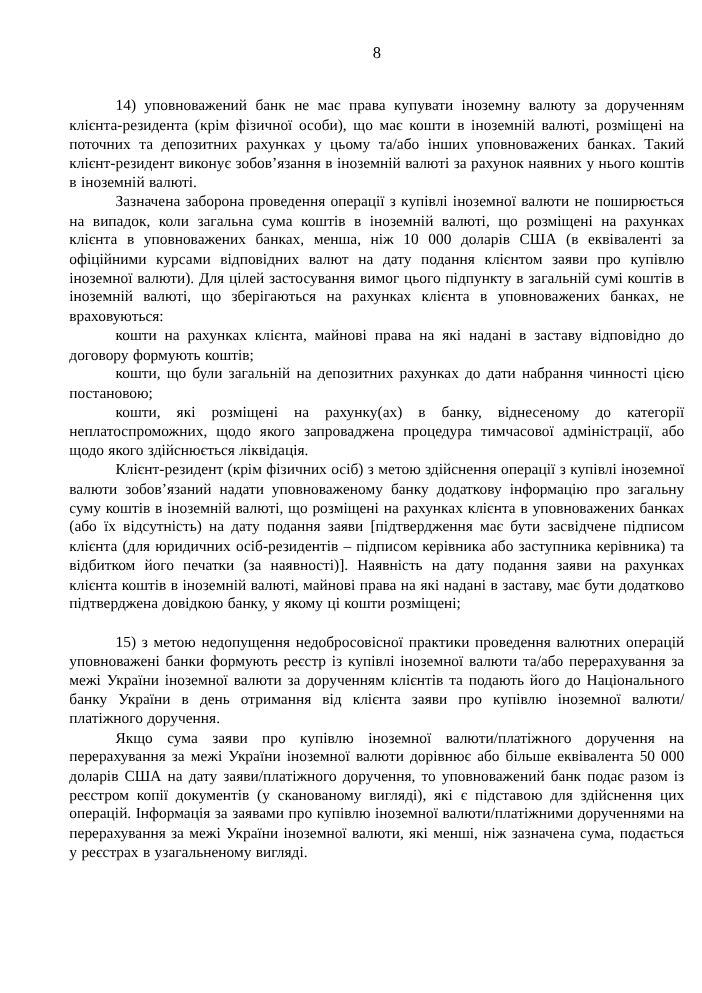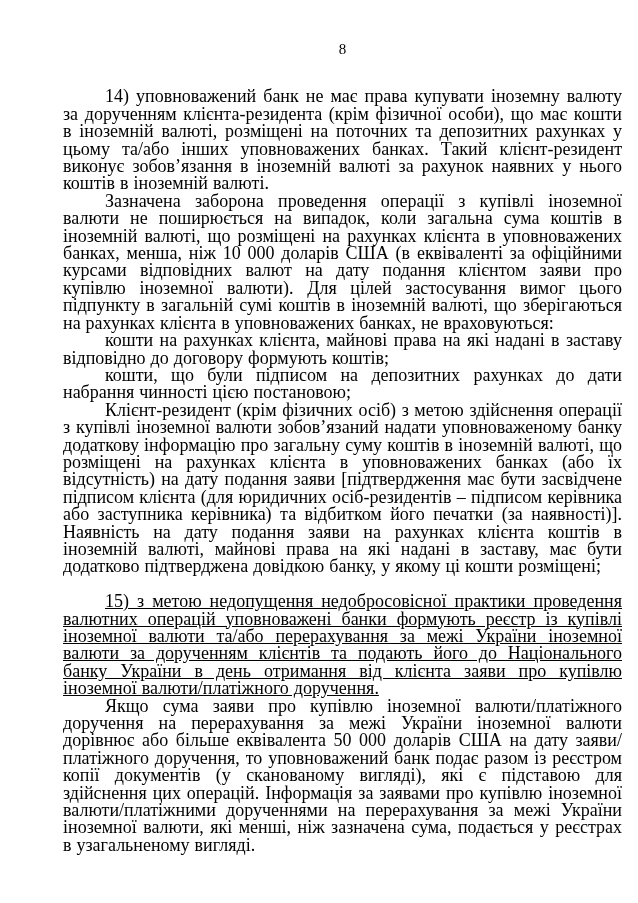--- a/index.html
+++ b/index.html
@@ -20,39 +20,39 @@
     margin: 41px 16px 0 63px;
     text-align: center;
     font-size: 15px;
     line-height: 17.4px;
   }
   .page-body {
     margin: 30px 16px 0 63px; 
   }
   p.para {
     margin: 0;
-    font-size: 18px;
+    font-size: 14px;
     line-height: 17.4px;
     text-align: justify;
     text-indent: 42px;
     word-spacing: 0.5px;
   }
   p.para.gap-before {
     margin-top: 17.4px; 
-    text-decoration: underline;
   }
 </style>
 </head>
 <body>
 
 <div class="page">
   <div class="page-number">8</div>
 
   <div class="page-body">
     <p class="para">14) уповноважений банк не має права купувати іноземну валюту за дорученням клієнта-резидента (крім фізичної особи), що має кошти в іноземній валюті, розміщені на поточних та депозитних рахунках у цьому та/або інших уповноважених банках. Такий клієнт-резидент виконує зобов’язання в іноземній валюті за рахунок наявних у нього коштів в іноземній валюті.</p>
     <p class="para">Зазначена заборона проведення операції з купівлі іноземної валюти не поширюється на випадок, коли загальна сума коштів в іноземній валюті, що розміщені на рахунках клієнта в уповноважених банках, менша, ніж 10&nbsp;000 доларів США (в еквіваленті за офіційними курсами відповідних валют на дату подання клієнтом заяви про купівлю іноземної валюти). Для цілей застосування вимог цього підпункту в загальній сумі коштів в іноземній валюті, що зберігаються на рахунках клієнта в уповноважених банках, не враховуються:</p>
     <p class="para">кошти на рахунках клієнта, майнові права на які надані в заставу відповідно до договору формують коштів;</p>
-    <p class="para">кошти, що були підписом на депозитних рахунках до дати набрання чинності цією постановою;</p>
+    <p class="para">кошти, що були загальній на депозитних рахунках до дати набрання чинності цією постановою;</p>
+    <p class="para">кошти, які розміщені на рахунку(ах) в банку, віднесеному до категорії неплатоспроможних, щодо якого запроваджена процедура тимчасової адміністрації, або щодо якого здійснюється ліквідація.</p>
     <p class="para">Клієнт-резидент (крім фізичних осіб) з метою здійснення операції з купівлі іноземної валюти зобов’язаний надати уповноваженому банку додаткову інформацію про загальну суму коштів в іноземній валюті, що розміщені на рахунках клієнта в уповноважених банках (або їх відсутність) на дату подання заяви [підтвердження має бути засвідчене підписом клієнта (для юридичних осіб-резидентів – підписом керівника або заступника керівника) та відбитком його печатки (за наявності)]. Наявність на дату подання заяви на рахунках клієнта коштів в іноземній валюті, майнові права на які надані в заставу, має бути додатково підтверджена довідкою банку, у якому ці кошти розміщені;</p>
     <p class="para gap-before">15) з метою недопущення недобросовісної практики проведення валютних операцій уповноважені банки формують реєстр із купівлі іноземної валюти та/або перерахування за межі України іноземної валюти за дорученням клієнтів та подають його до Національного банку України в день отримання від клієнта заяви про купівлю іноземної валюти/платіжного доручення.</p>
     <p class="para">Якщо сума заяви про купівлю іноземної валюти/платіжного доручення на перерахування за межі України іноземної валюти дорівнює або більше еквівалента 50&nbsp;000 доларів США на дату заяви/платіжного доручення, то уповноважений банк подає разом із реєстром копії документів (у сканованому вигляді), які є підставою для здійснення цих операцій. Інформація за заявами про купівлю іноземної валюти/платіжними дорученнями на перерахування за межі України іноземної валюти, які менші, ніж зазначена сума, подається у реєстрах в узагальненому вигляді.</p>
   </div>
 </div>
 
 </body></html>

